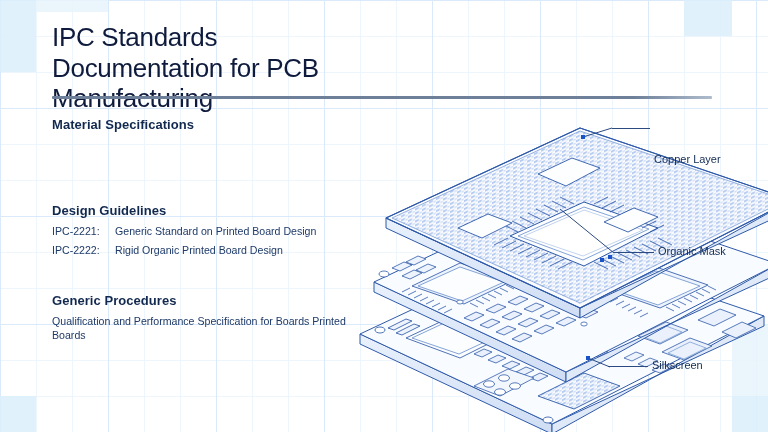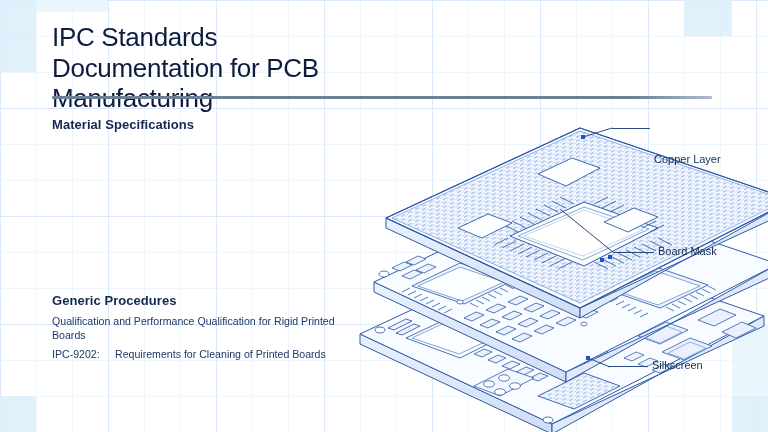--- a/index.html
+++ b/index.html
@@ -347,43 +347,50 @@
   <div class="dot" style="left:600px;top:258px;"></div>
   <div class="dot" style="left:608px;top:255px;"></div>
 
   <div class="leader" style="left:608px;top:366px;width:40px;"></div>
   <svg style="position:absolute;left:588px;top:358px;" width="24" height="12">
     <path d="M0 0 L22 9" stroke="#2a4a80" stroke-width="1" fill="none"></path>
   </svg>
   <div class="dot" style="left:586px;top:356px;"></div>
 
   <span class="callout" style="left:654px;top:138px;margin-top:15px;">Copper Layer</span>
-  <span class="callout" style="left:658px;top:245px;">Board Mask</span>
+  <span class="callout" style="left:658px;top:245px;">Organic Mask</span>
   <span class="callout" style="left:652px;top:359px;">Silkscreen</span>
 
   <div class="content">
 
     <div class="title">
       <div>IPC Standards</div>
       <div>Documentation for PCB Manufacturing</div>
     </div>
     <div class="title-rule"></div>
 
     <div class="section" style="top:117px;">
       <div class="sec-head">Material Specifications</div>
     </div>
     <div class="sec-rule" style="top:191px;"></div>
 
+    <div class="section" style="top:203px;">
+      <div class="sec-head">Design Guidelines</div>
+      <div class="entry">
+        <span class="code">IPC-2221:</span>
+        <span class="desc">Generic Standard on Printed Board Design</span>
+      </div>
+      <div class="entry">
+        <span class="code">IPC-2222:</span>
+        <span class="desc">Rigid Organic Printed Board Design</span>
+      </div>
+    </div>
     <div class="sec-rule" style="top:278px;"></div>
 
     <div class="section" style="top:293px;">
       <div class="sec-head">Generic Procedures</div>
       <div class="entry">
-        <span class="desc">Qualification and Performance Qualification for Rigid Printed Boards</span>
-      </div>
-      <div class="entry">
-        <span class="code">IPC-9202:</span>
-        <span class="desc">Requirements for Cleaning of Printed Boards</span>
+        <span class="desc">Qualification and Performance Specification for Boards Printed Boards</span>
       </div>
     </div>
 
   </div>
 </div>
 
 </body></html>

